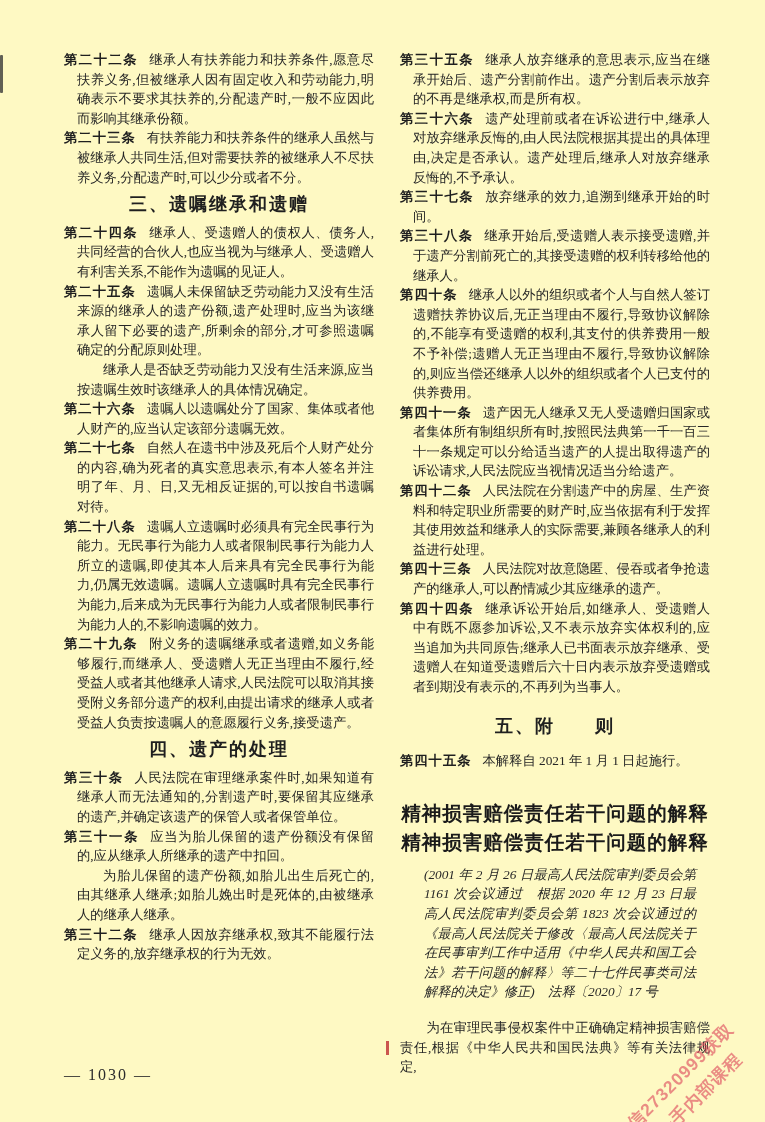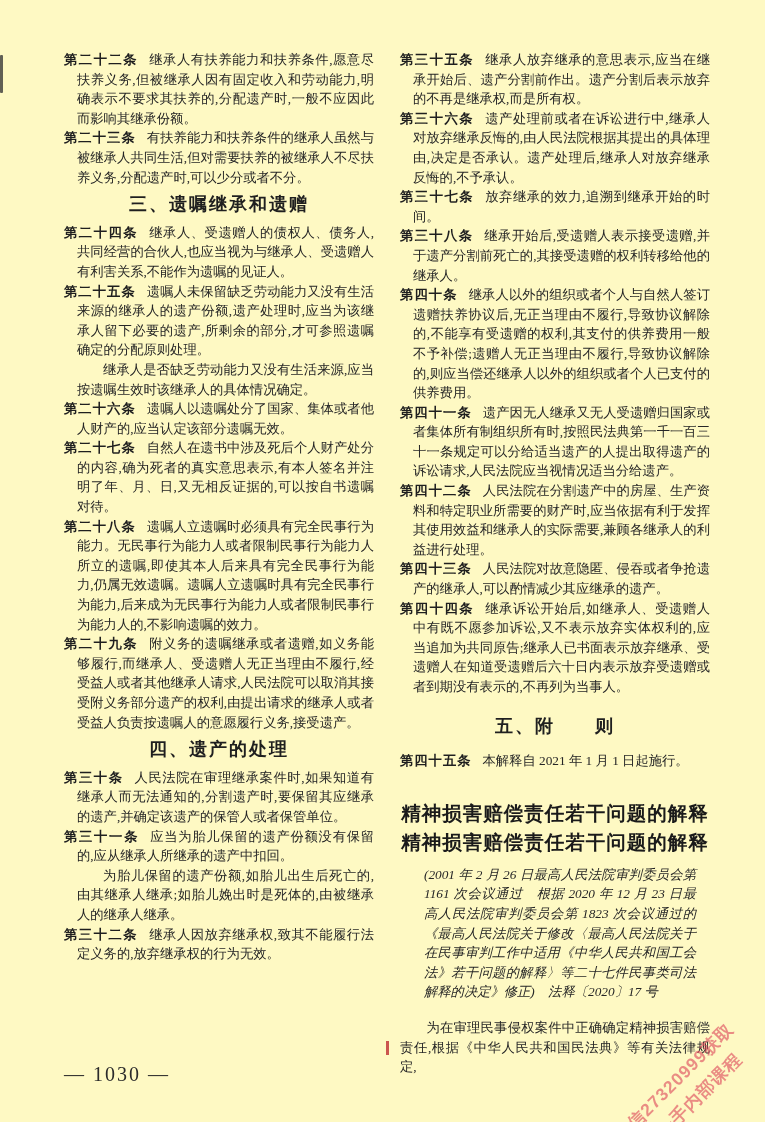--- a/index.html
+++ b/index.html
@@ -32,21 +32,21 @@
     font-size:19.5px; line-height:29px; font-weight:bold;
     text-align:center; letter-spacing:1px; margin:28px 0 8px; color:#1a1a1a;
   }
   .note {
     font-style:italic; text-align:justify;
     margin:0 14px 0 24px;
   }
   .body-indent { margin:16px 0 0; text-indent:2em; text-align:justify; }
   .page-number {
     position:absolute; left:64px; top:1065px;
-    font-size:20px; letter-spacing:2px; color:#2b2b2b;
+    font-size:16px; letter-spacing:2px; color:#2b2b2b;
   }
   .watermark {
     position:absolute; right:-52px; bottom:-4px; width:280px;
     transform:rotate(-45deg);
     font-family:"Liberation Sans", sans-serif;
     font-size:17.5px; line-height:27px; font-weight:600;
     letter-spacing:1px; color:rgba(221,72,92,0.62);
     text-align:center; pointer-events:none;
   }
   .scan-mark-left {

